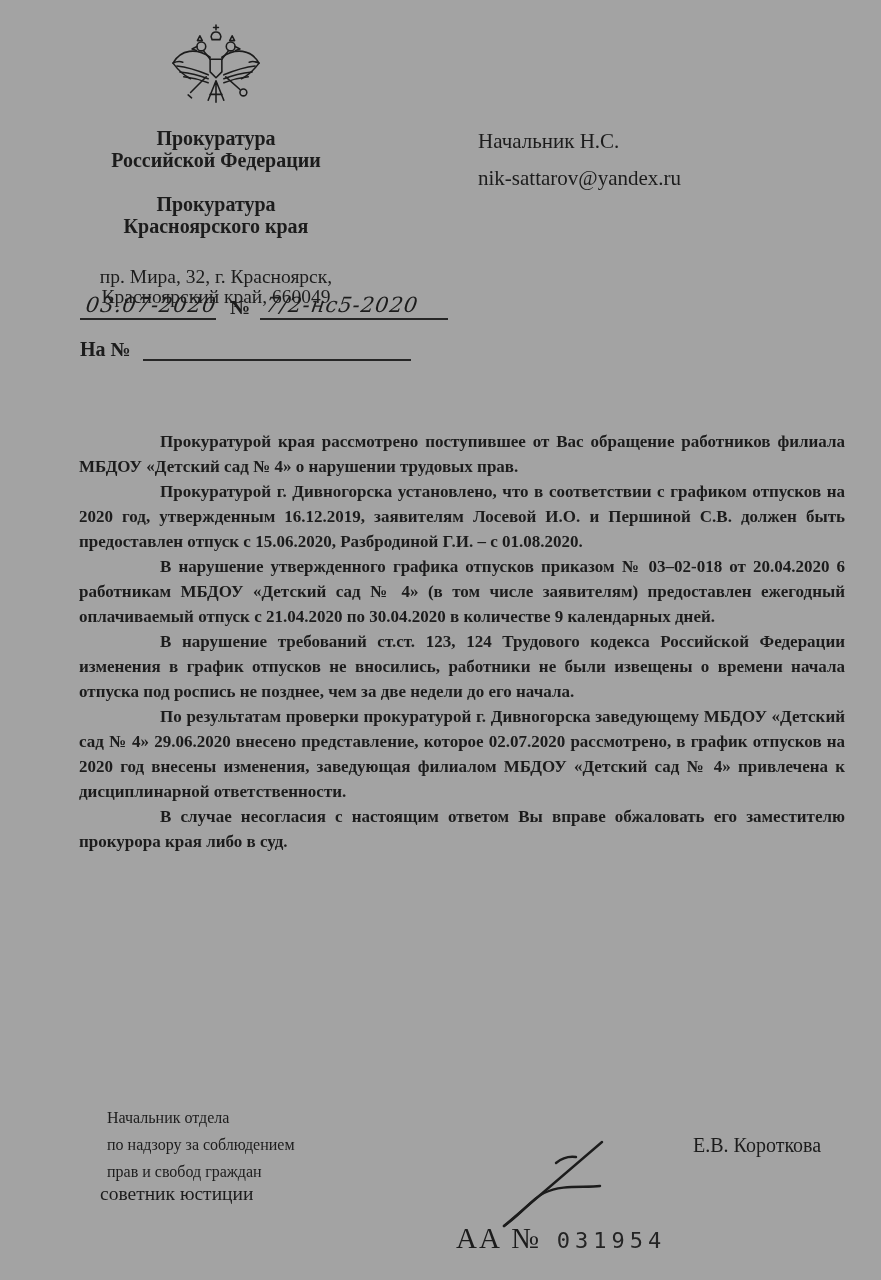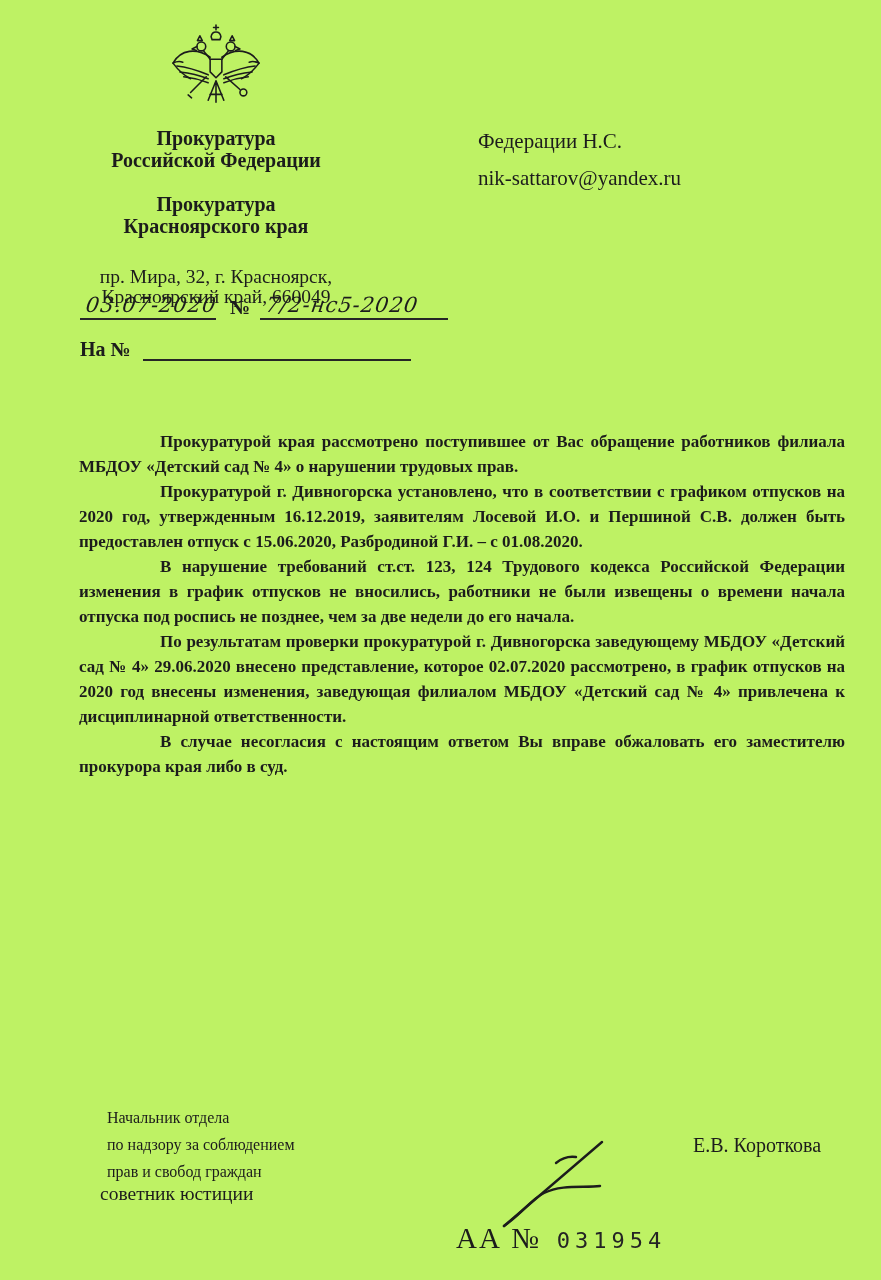--- a/index.html
+++ b/index.html
@@ -1,20 +1,20 @@
 <!DOCTYPE html>
 <html><head>
 <meta charset="utf-8">
 <style>
   html,body{margin:0;padding:0;background:#e8e8e8;}
   .page{
     position:relative;
     width:881px;height:1280px;
     margin:0 auto;
-    background:#bef264;
+    background:#a3a3a3;
     color:#1c1c1c;
     font-family:"Liberation Serif", serif;
     overflow:hidden;
   }
   
   .lh{position:absolute;left:80px;top:24px;width:272px;text-align:center;}
   .emblem{display:block;margin:0 auto;width:98px;height:88px;}
   .org{font-weight:bold;font-size:20px;line-height:22px;margin-top:15px;white-space:pre-line;}
   .org.second{margin-top:22px;}
   .addr{font-size:19.5px;line-height:19.5px;margin-top:30px;white-space:pre-line;}
@@ -82,21 +82,21 @@
     </svg>
     <div class="org">Прокуратура
 Российской Федерации</div>
     <div class="org second">Прокуратура
 Красноярского края</div>
     <div class="addr">пр. Мира, 32, г. Красноярск,
 Красноярский край, 660049</div>
   </div>
 
   <div class="recipient">
-    <div>Федерации Н.С.</div>
+    <div>Начальник Н.С.</div>
     <div class="email">nik-sattarov@yandex.ru</div>
   </div>
 
   <div class="ref">
     <span class="slot date">
       <span class="hw">03.07-2020</span>
     </span>
     <span class="no-label">№</span>
     <span class="slot num">
       <span class="hw">7/2-нс5-2020</span>
@@ -104,20 +104,21 @@
   </div>
 
   <div class="reply">
     <span>На №</span>
     <span class="reply-line"></span>
   </div>
 
   <div class="bodytxt">
     <p>Прокуратурой края рассмотрено поступившее от Вас обращение работников филиала МБДОУ «Детский сад № 4» о нарушении трудовых прав.</p>
     <p>Прокуратурой г. Дивногорска установлено, что в соответствии с графиком отпусков на 2020 год, утвержденным 16.12.2019, заявителям Лосевой И.О. и Першиной С.В. должен быть предоставлен отпуск с 15.06.2020, Разбродиной Г.И. – с 01.08.2020.</p>
+    <p>В нарушение утвержденного графика отпусков приказом № 03–02-018 от 20.04.2020 6 работникам МБДОУ «Детский сад № 4» (в том числе заявителям) предоставлен ежегодный оплачиваемый отпуск с 21.04.2020 по 30.04.2020 в количестве 9 календарных дней.</p>
     <p>В нарушение требований ст.ст. 123, 124 Трудового кодекса Российской Федерации изменения в график отпусков не вносились, работники не были извещены о времени начала отпуска под роспись не позднее, чем за две недели до его начала.</p>
     <p>По результатам проверки прокуратурой г. Дивногорска заведующему МБДОУ «Детский сад № 4» 29.06.2020 внесено представление, которое 02.07.2020 рассмотрено, в график отпусков на 2020 год внесены изменения, заведующая филиалом МБДОУ «Детский сад № 4» привлечена к дисциплинарной ответственности.</p>
     <p>В случае несогласия с настоящим ответом Вы вправе обжаловать его заместителю прокурора края либо в суд.</p>
   </div>
 
   <div class="post">Начальник отдела
 по надзору за соблюдением
 прав и свобод граждан</div>
   <div class="rank">советник юстиции</div>
 

